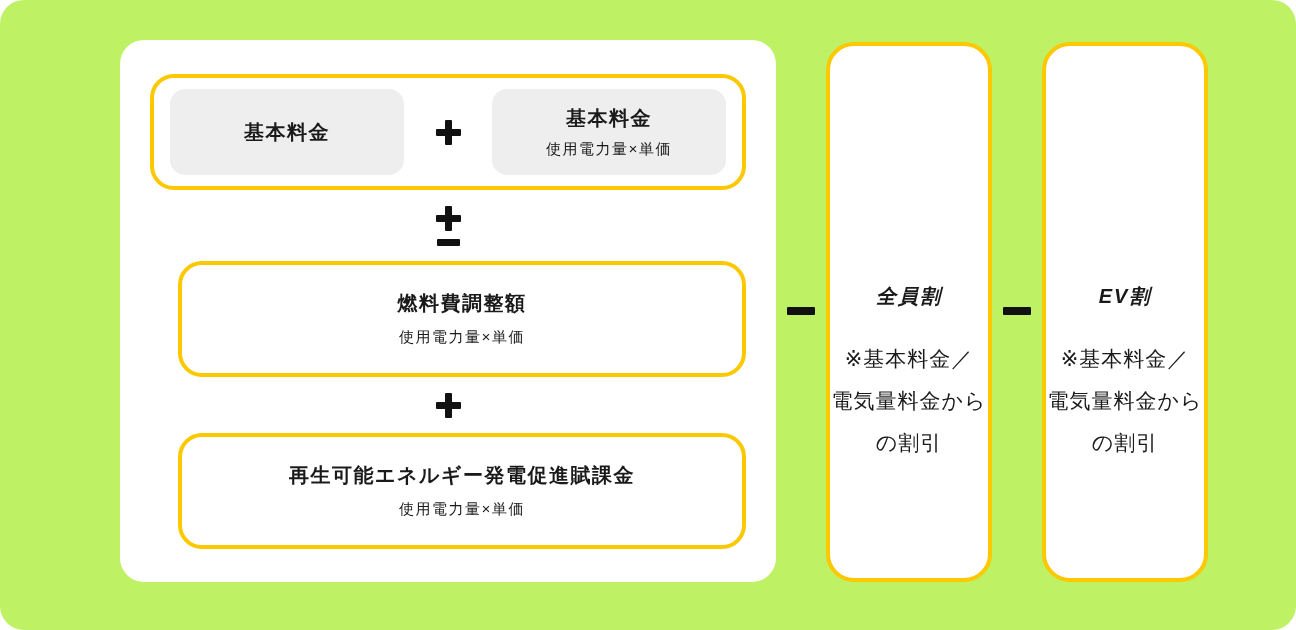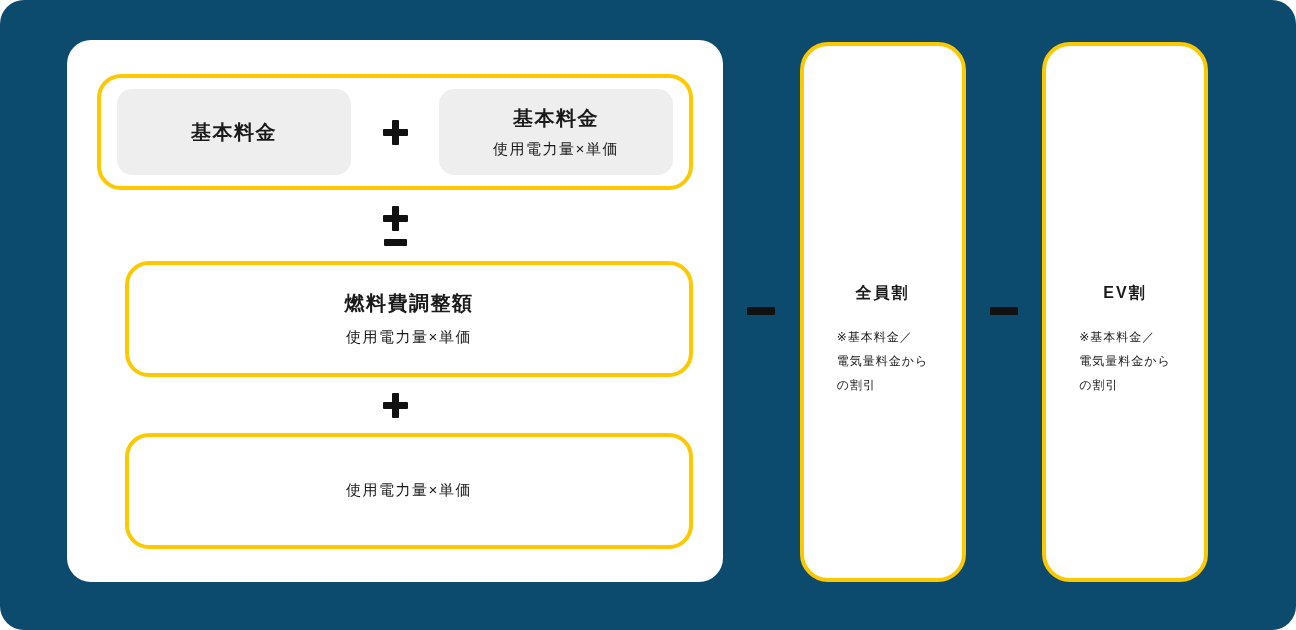--- a/index.html
+++ b/index.html
@@ -6,25 +6,25 @@
     margin: 0;
     padding: 0;
     background: #ffffff;
     font-family: "Liberation Sans", "DejaVu Sans", sans-serif;
   }
   .page {
     position: relative;
     width: 1296px;
     height: 630px;
     box-sizing: border-box;
-    background: #0c4a6e;
+    background: #bef264;
     border-radius: 24px;
     display: flex;
     align-items: stretch;
-    padding: 40px 88px 48px 67px;
+    padding: 40px 88px 48px 120px;
     color: #1A1A1A;
     overflow: hidden;
   }
 
   
   .formula-card {
     width: 656px;
     box-sizing: border-box;
     background: #ffffff;
     border-radius: 24px;
@@ -148,30 +148,32 @@
     background: #ffffff;
     border: 4px solid #FCC800;
     border-radius: 28px;
     display: flex;
     flex-direction: column;
     align-items: center;
     padding-top: 237px;
     flex: none;
   }
   .disc-title {
-    font-size: 16px;
+    font-size: 20px;
     font-weight: bold;
     letter-spacing: 2px;
     line-height: 1.3;
+    font-style: italic;
   }
   .disc-note {
-    margin-top: 21px;
-    font-size: 12px;
+    margin-top: 29px;
+    font-size: 21px;
     line-height: 2.0;
     letter-spacing: 1px;
+    text-align: center;
     white-space: pre-line;
   }
 </style>
 </head>
 <body>
 
 <div class="page">
 
   <div class="formula-card">
 
@@ -194,20 +196,21 @@
     <div class="ybox row-box">
       <div class="box-title">燃料費調整額</div>
       <div class="box-sub">使用電力量×単価</div>
     </div>
 
     <div class="op-single">
       <span class="plus"></span>
     </div>
 
     <div class="ybox row-box">
+      <div class="box-title">再生可能エネルギー発電促進賦課金</div>
       <div class="box-sub">使用電力量×単価</div>
     </div>
 
   </div>
 
   <div class="op-gap">
     <span class="minus big"></span>
   </div>
 
   <div class="discount-box">

